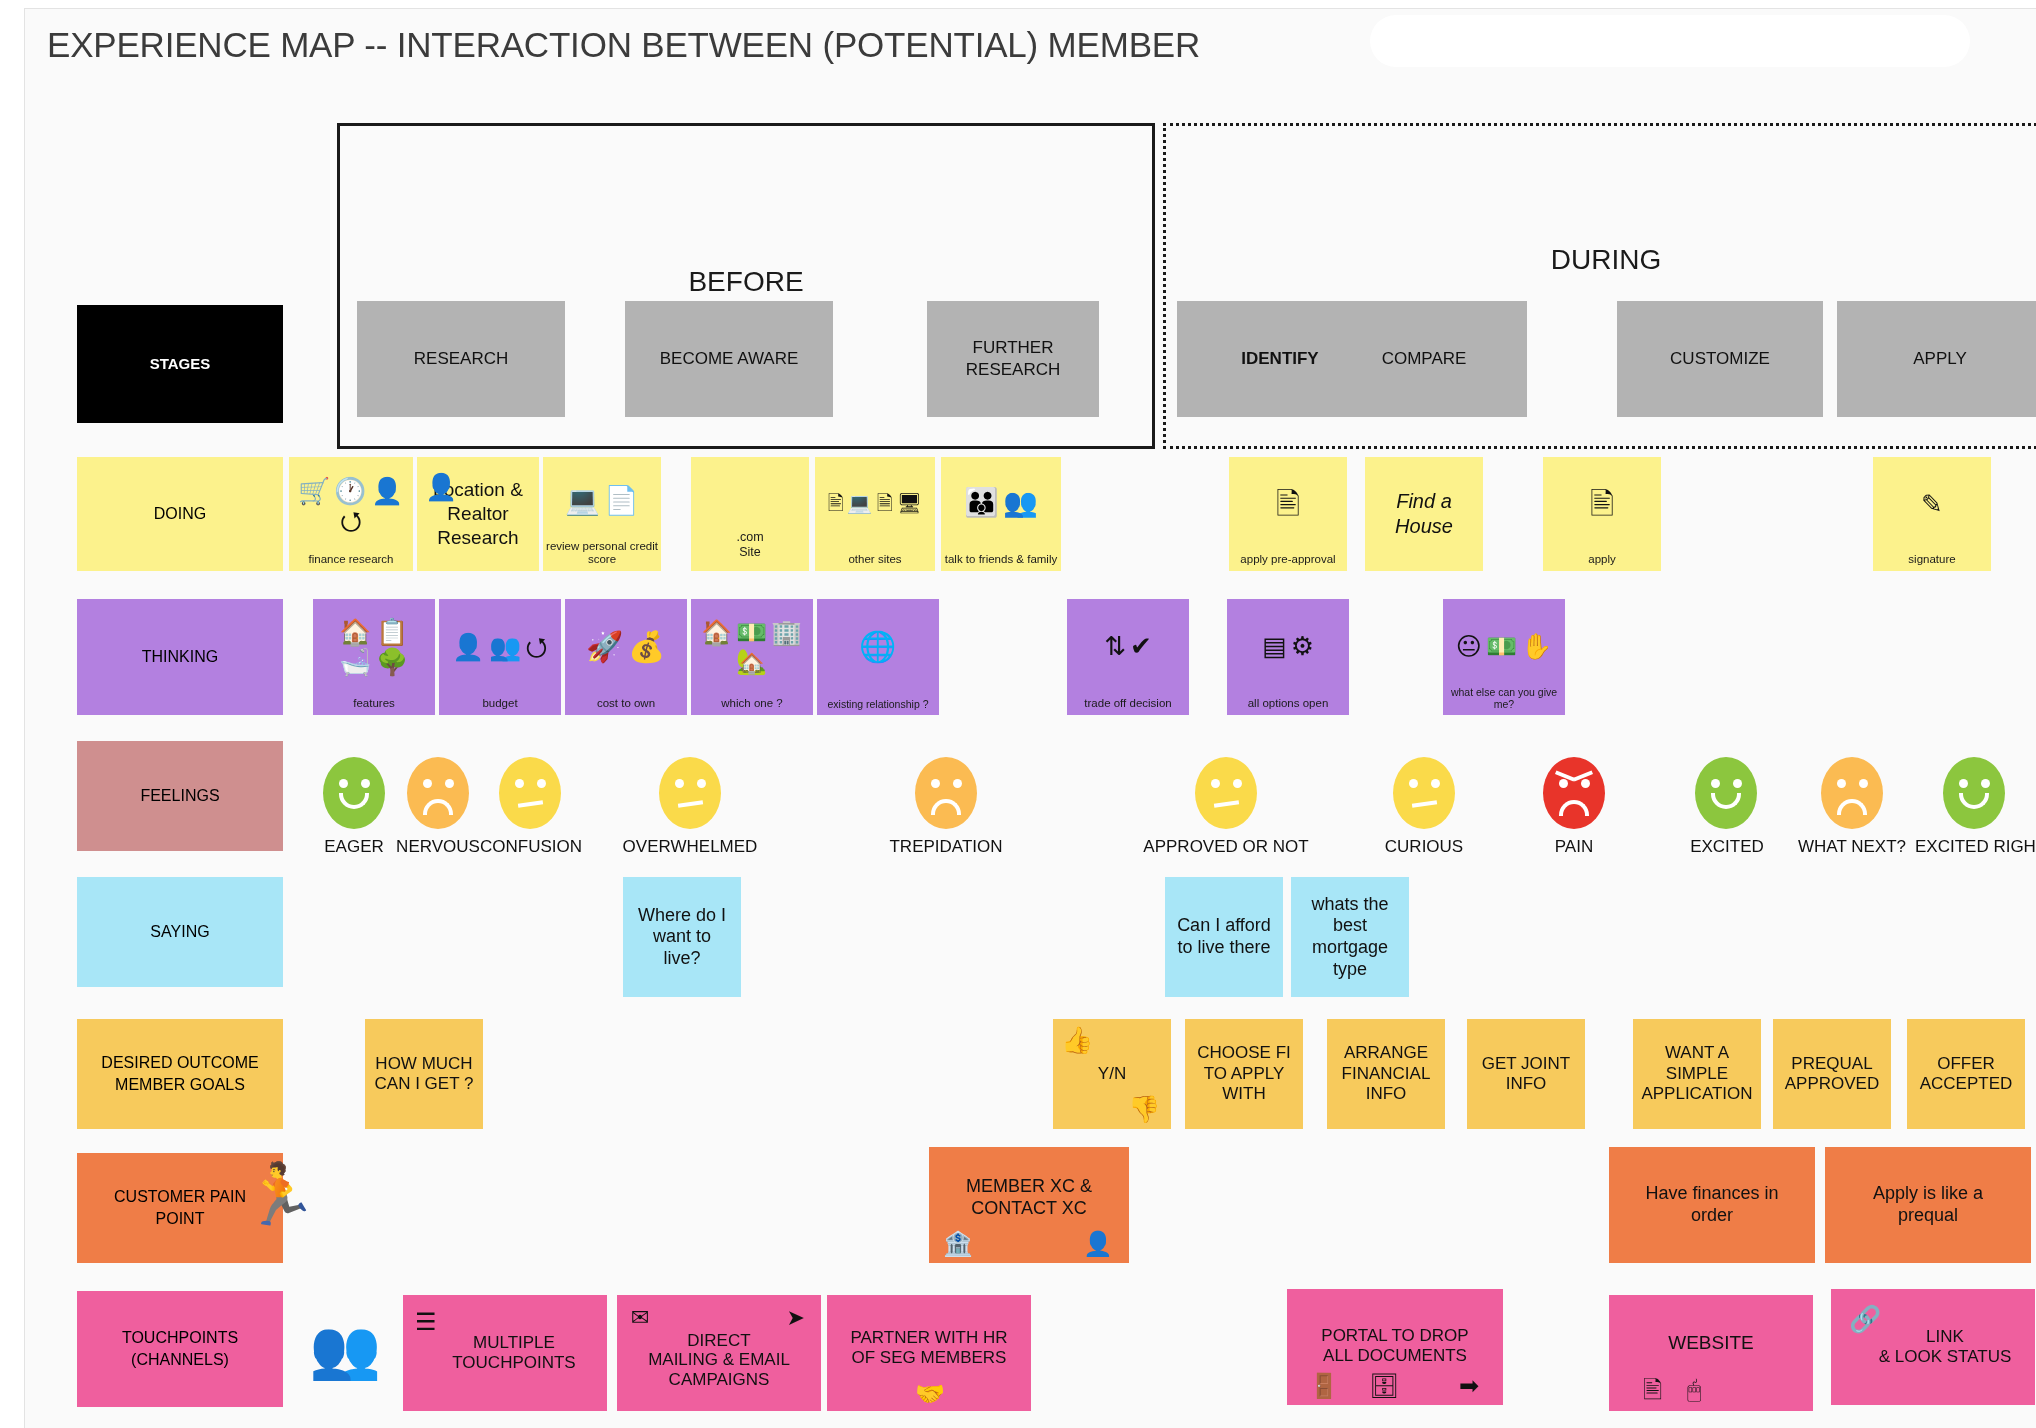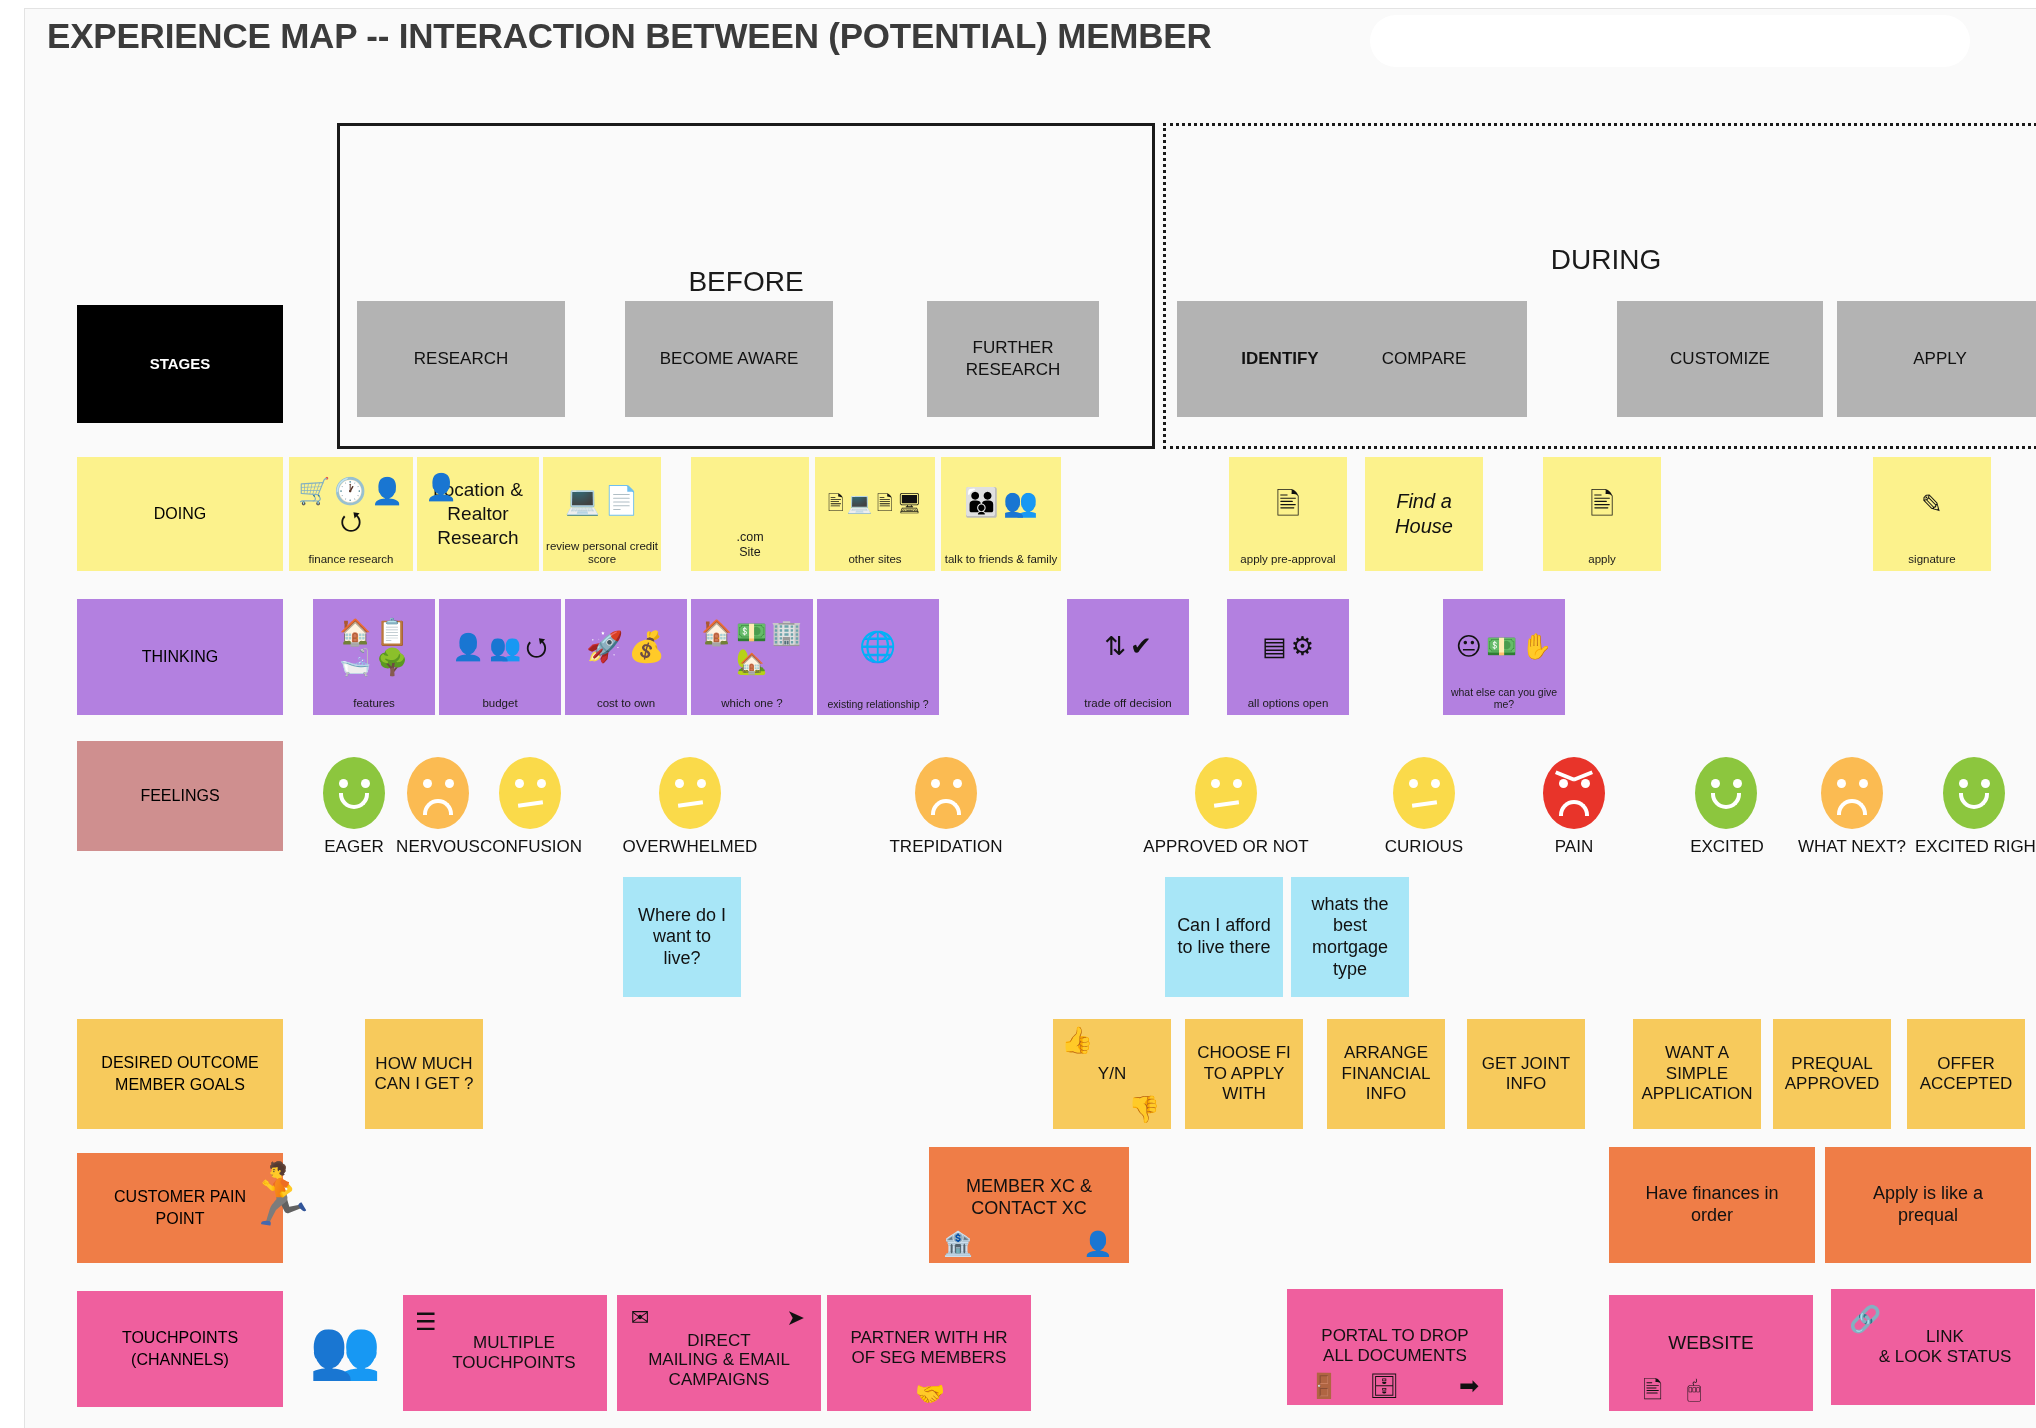--- a/index.html
+++ b/index.html
@@ -16,23 +16,23 @@
     position: absolute;
     left: 24px; top: 8px;
     width: 2012px; height: 1420px;
     background: #fafafa;
     border-left: 1px solid #e3e3e3;
     border-top: 1px solid #e3e3e3;
   }
   
   #title {
     position: absolute;
-    left: 22px; top: 7px;
+    left: 22px; top: 16px;
     font-size: 35px;
-    font-weight: bold;
+    font-weight: normal;
     color: #3b3b3b;
     letter-spacing: -0.2px;
     white-space: nowrap;
   }
   #title-redaction {
     position: absolute;
     left: 1345px; top: 6px;
     width: 600px; height: 52px;
     background: #ffffff;
     border-radius: 26px;
@@ -206,20 +206,23 @@
     </div>
   <div class="row-label" style="top:448px;width:206px;height:114px;background:#fcf28c;">
       <span>DOING</span>
     </div>
   <div class="row-label" style="top:590px;width:206px;height:116px;background:#b380e0;">
       <span>THINKING</span>
     </div>
   <div class="row-label" style="top:732px;width:206px;height:110px;background:#cf8f8f;">
       <span>FEELINGS</span>
     </div>
+  <div class="row-label" style="top:868px;width:206px;height:110px;background:#a8e6f7;">
+      <span>SAYING</span>
+    </div>
   <div class="row-label" style="top:1010px;width:206px;height:110px;background:#f7ca5c;white-space:pre-line;"><span>DESIRED OUTCOME
 MEMBER GOALS</span></div>
   <div class="row-label" style="top:1144px;width:206px;height:110px;background:#ef7d47;white-space:pre-line;"><span>CUSTOMER PAIN
 POINT</span></div>
   <div class="row-label" style="top:1282px;width:206px;height:116px;background:#ef5f9e;white-space:pre-line;"><span>TOUCHPOINTS
 (CHANNELS)</span></div>
 
   <div class="deco-icon" style="left:218px;top:1150px;font-size:60px;">🏃</div>
 
   <div class="stage-chip" style="left:332px;top:292px;width:208px;height:116px;white-space:pre-line;"><span>RESEARCH</span></div>

